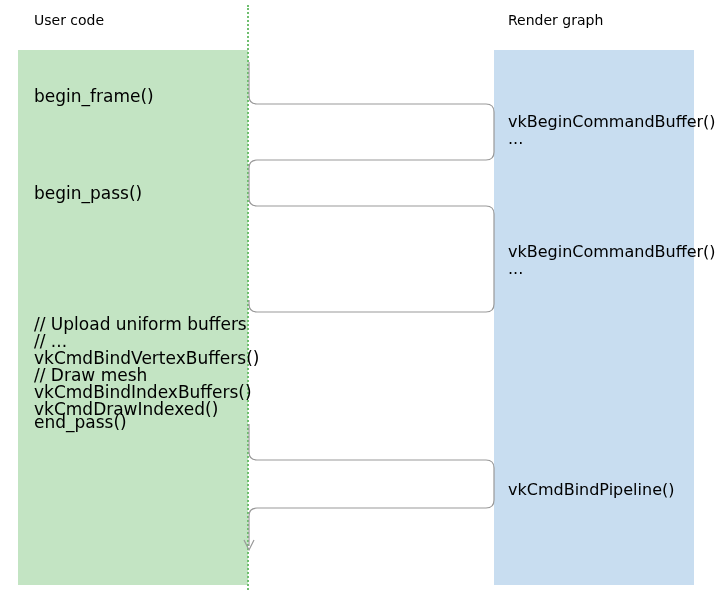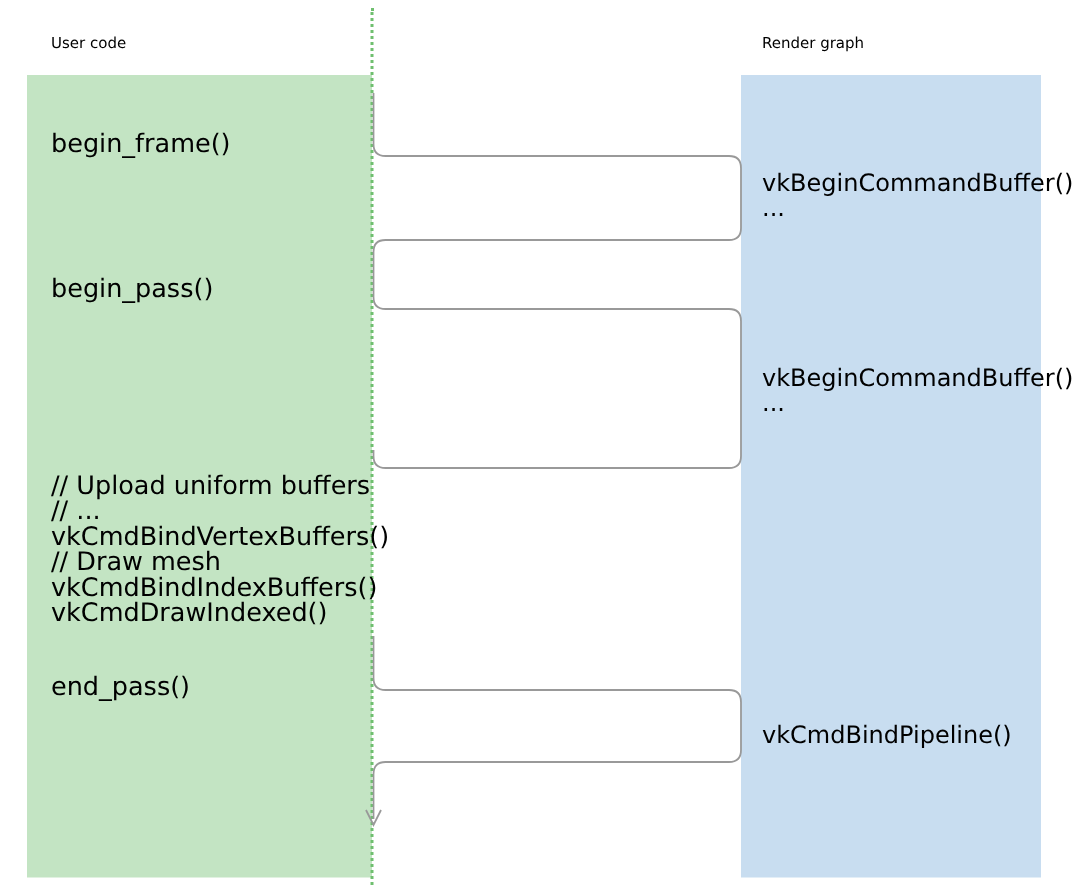--- a/index.html
+++ b/index.html
@@ -16,22 +16,22 @@
   .col {
     position: absolute;
     top: 50px;
     bottom: 10px;
   }
   .col-left  { left: 18px;  width: 230px; background: #c3e4c3; }
   .col-right { left: 494px; width: 200px; background: #c8ddf0; }
 
   .col-header {
     position: absolute;
-    top: 24px;
-    font-size: 10px;
+    top: 12px;
+    font-size: 14px;
   }
   .hdr-left  { left: 34px; }
   .hdr-right { left: 508px; }
 
   .blk {
     position: absolute;
     left: 34px;
     line-height: 17px;
     white-space: nowrap;
     font-size: 17px;
@@ -81,21 +81,21 @@
 
 <div class="blk" style="top:316px">
   <div>// Upload uniform buffers</div>
   <div>// ...</div>
   <div>vkCmdBindVertexBuffers()</div>
   <div>// Draw mesh</div>
   <div>vkCmdBindIndexBuffers()</div>
   <div>vkCmdDrawIndexed()</div>
 </div>
 
-<div class="blk" style="top:450px">end_pass()</div>
+<div class="blk" style="top:414px">end_pass()</div>
 
 <div class="blk-r" style="top:113px">
   <div>vkBeginCommandBuffer()</div>
   <div>...</div>
 </div>
 
 <div class="blk-r" style="top:243px">
   <div>vkBeginCommandBuffer()</div>
   <div>...</div>
 </div>

